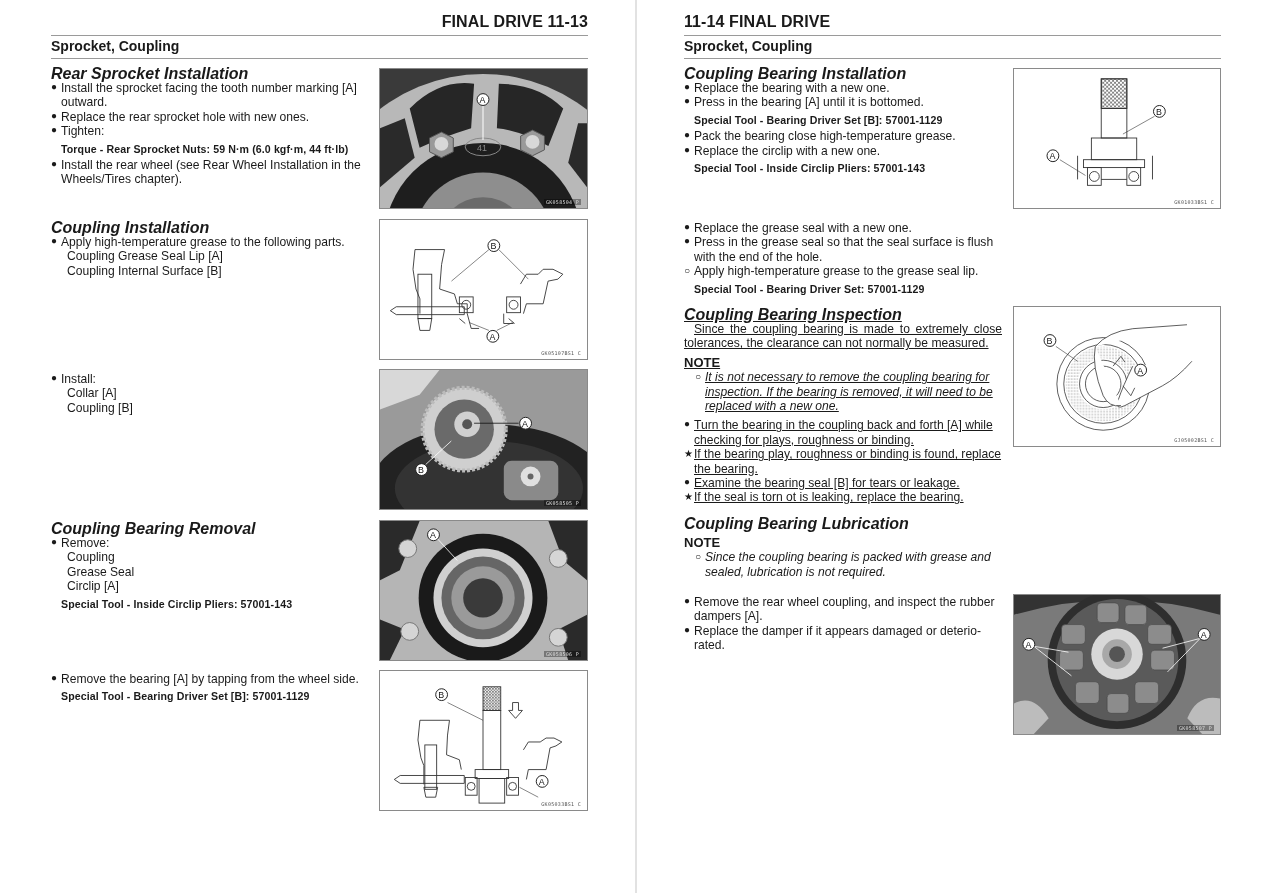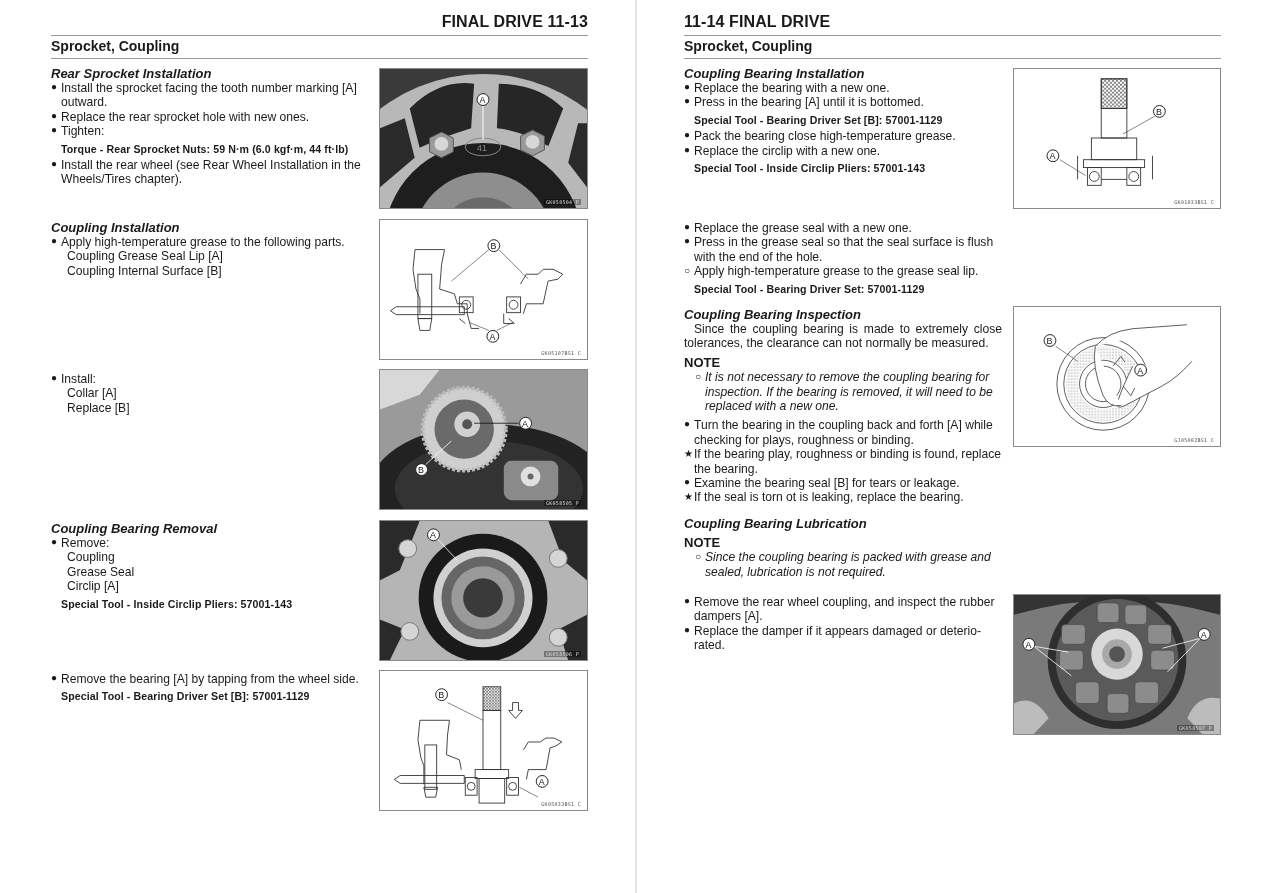--- a/index.html
+++ b/index.html
@@ -9,21 +9,21 @@
   .page { position: absolute; top: 0; height: 631px; }
   .page.left { left: 51px; width: 537px; }
   .page.right { left: 684px; width: 537px; }
   .runhead { position: absolute; top: 13px; font-size: 16px; font-weight: bold; letter-spacing: 0.1px; }
   .page.left .runhead { right: 0; }
   .page.right .runhead { left: 0; }
   .rule1 { position: absolute; left: 0; right: 0; top: 35px; height: 1px; background: #9a9a9a; }
   .sechead { position: absolute; left: 0; top: 38px; font-size: 14px; font-weight: bold; }
   .rule2 { position: absolute; left: 0; right: 0; top: 58px; height: 1px; background: #9a9a9a; }
   .block { position: absolute; left: 0; width: 318px; font-size: 12.1px; line-height: 14.4px; }
-  .h3 { font-weight: bold; font-style: italic; font-size: 13px; line-height: 15px; }
+  .h3 { font-weight: bold; font-style: italic; font-size: 16px; line-height: 15px; }
   .li { position: relative; padding-left: 10px; }
   .li .mk { position: absolute; left: 0; top: 0; font-size: 9px; }
   .li .mk.dot { font-size: 10px; top: -1px; }
   .li .mk.star { font-size: 10px; top: 0; }
   .li .mk.circ { font-size: 10px; top: 0; }
   .sub { padding-left: 16px; }
   .tool { font-weight: bold; font-size: 10.6px; padding-left: 10px; margin-top: 3px; margin-bottom: 2px; letter-spacing: 0.1px; }
   .note-title { text-align: left; font-weight: bold; font-size: 13px; margin-top: 5px; }
   .note-item { font-style: italic; padding-left: 21px; position: relative; }
   .note-item .mk { position: absolute; left: 11px; font-style: normal; font-size: 10px; }
@@ -111,21 +111,21 @@
       <text x="111.5" y="29.5" font-size="9" fill="#111" font-family="Liberation Sans, sans-serif">B</text>
       <circle cx="114" cy="118" r="6" fill="#fff" stroke="#222"></circle>
       <text x="110.5" y="121.5" font-size="9" fill="#111" font-family="Liberation Sans, sans-serif">A</text>
     </svg>
     <div class="figcode">GK05107BS1 C</div>
   </div>
 
   <div class="block" style="top:372px;">
     <div class="li"><span class="mk dot">●</span><span>Install:</span></div>
     <div class="sub">Collar [A]</div>
-    <div class="sub">Replace [B]</div>
+    <div class="sub">Coupling [B]</div>
   </div>
 
   <div class="fig photo" style="left:328px; top:369px; width:209px; height:141px;">
     <svg viewBox="0 0 209 141" preserveAspectRatio="none">
       <rect width="209" height="141" fill="#9a9a9a"></rect>
       <path d="M0 0 L60 0 L40 25 L0 40 Z" fill="#d8d8d8"></path>
       <ellipse cx="110" cy="120" rx="120" ry="65" fill="#222"></ellipse>
       <ellipse cx="110" cy="120" rx="95" ry="48" fill="#333"></ellipse>
       <circle cx="85" cy="60" r="42" fill="#cfcfcf" stroke="#bbb" stroke-dasharray="3 2" stroke-width="4"></circle>
       <circle cx="85" cy="60" r="30" fill="#6a6a6a"></circle>
@@ -264,21 +264,21 @@
     <div class="figcode">GK01033BS1 C</div>
   </div>
 
   <div class="block" style="top:221px;">
     <div class="li"><span class="mk dot">●</span><span>Replace the grease seal with a new one.</span></div>
     <div class="li"><span class="mk dot">●</span><span>Press in the grease seal so that the seal surface is flush with the end of the hole.</span></div>
     <div class="li"><span class="mk circ">○</span><span>Apply high-temperature grease to the grease seal lip.</span></div>
     <div class="tool">Special Tool -  Bearing Driver Set: 57001-1129</div>
   </div>
 
-  <div class="block" style="top:307px;">
+  <div class="block" style="top:307px;text-decoration:underline;">
     <div class="h3">Coupling Bearing Inspection</div>
     <div class="para">Since the coupling bearing is made to extremely close tolerances, the clearance can not normally be measured.</div>
     <div class="note-title">NOTE</div>
     <div class="note-item"><span class="mk">○</span><span>It is not necessary to remove the coupling bearing for inspection.  If the bearing is removed, it will need to be replaced with a new one.</span></div>
     <div style="height:5px;"></div>
     <div class="li"><span class="mk dot">●</span><span>Turn the bearing in the coupling back and forth [A] while checking for plays, roughness or binding.</span></div>
     <div class="li"><span class="mk star">★</span><span>If the bearing play, roughness or binding is found, replace the bearing.</span></div>
     <div class="li"><span class="mk dot">●</span><span>Examine the bearing seal [B] for tears or leakage.</span></div>
     <div class="li"><span class="mk star">★</span><span>If the seal is torn ot is leaking, replace the bearing.</span></div>
   </div>

